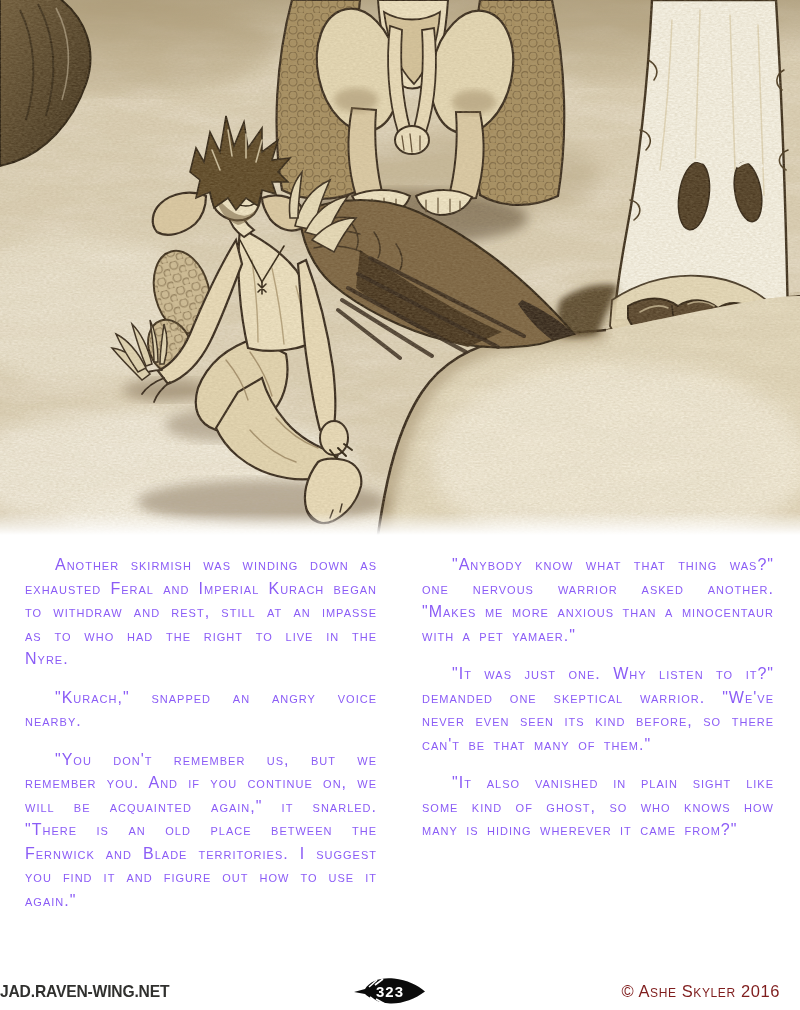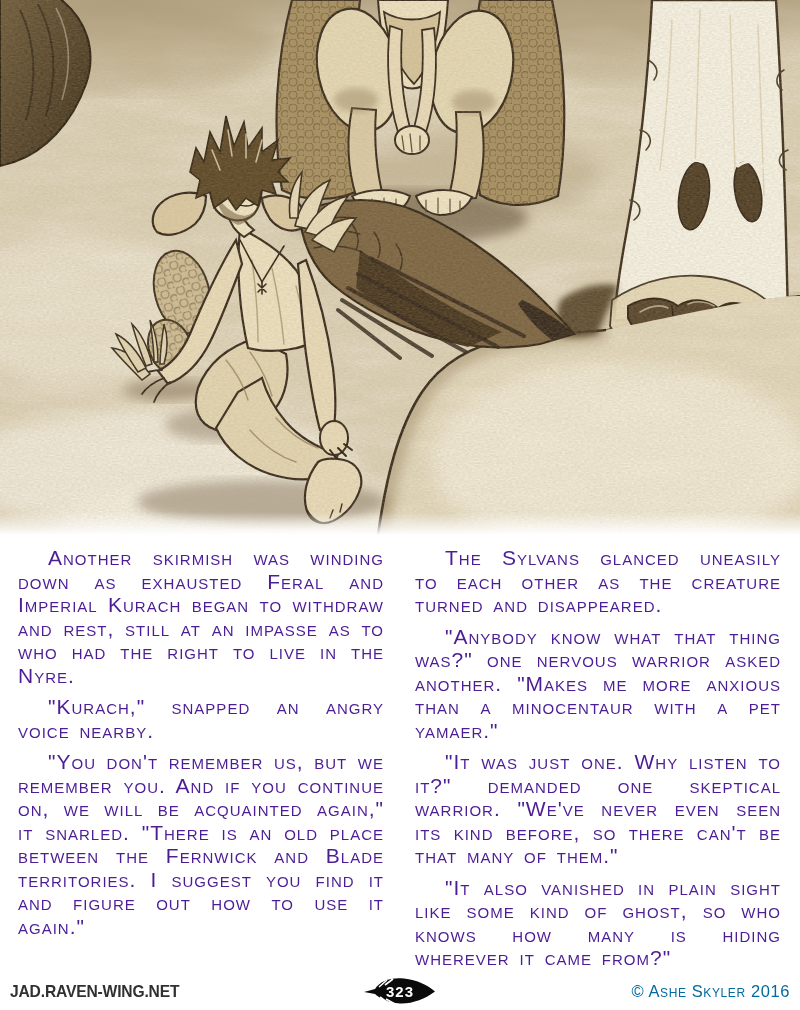--- a/index.html
+++ b/index.html
@@ -3,32 +3,32 @@
 <meta charset="utf-8">
 <style>
   html,body{margin:0;padding:0;background:#ffffff;}
   .page{position:relative;width:800px;height:1010px;background:#ffffff;overflow:hidden;
         font-family:"Liberation Sans",sans-serif;}
   
   .art{position:absolute;top:0;left:0;width:800px;height:535px;margin:0;}
   
   .story{position:absolute;top:538px;left:10px;width:780px;display:flex;gap:15px;}
   .col{width:382px;}
-  .col p{margin:8px;text-indent:30px;font-size:21px;line-height:23.5px;
+  .col p{margin:15px;text-indent:30px;font-size:16px;line-height:23.5px;
          font-variant:small-caps;letter-spacing:1px;word-spacing:3px;
-         text-align:justify;text-align-last:left;color:#4c1d95;}
+         text-align:justify;text-align-last:left;color:#8b5cf6;}
   
-  .footer{position:absolute;top:974px;left:10px;width:780px;height:32px;}
+  .footer{position:absolute;top:974px;left:0;width:780px;height:32px;}
   .site-url{position:absolute;left:0;top:8px;font-size:17px;font-weight:bold;
             text-transform:uppercase;letter-spacing:-0.2px;color:#30302e;
             transform:scaleX(0.92);transform-origin:left center;}
   .feather{position:absolute;left:50%;top:2px;transform:translateX(-50%);}
   .feather text{font-family:"Liberation Sans",sans-serif;font-size:15px;font-weight:bold;fill:#ffffff;letter-spacing:1px;}
   .copyright{position:absolute;right:0;top:8px;font-size:16.5px;font-variant:small-caps;
-             letter-spacing:0.6px;color:#0369a1;}
+             letter-spacing:0.6px;color:#7f1d1d;}
 </style>
 </head>
 <body>
 
 <div class="page">
 
   <figure class="art">
     <svg width="800" height="535" viewBox="0 0 800 535" xmlns="http://www.w3.org/2000/svg">
       <defs>
         <filter id="mottle" x="-5%" y="-5%" width="110%" height="110%">
@@ -217,21 +217,20 @@
     </svg>
   </figure>
 
   <main class="story">
     <div class="col">
       <p>Another skirmish was winding down as exhausted Feral and Imperial Kurach began to withdraw and rest, still at an impasse as to who had the right to live in the Nyre.</p>
       <p>"Kurach," snapped an angry voice nearby.</p>
       <p>"You don't remember us, but we remember you. And if you continue on, we will be acquainted again," it snarled. "There is an old place between the Fernwick and Blade territories. I suggest you find it and figure out how to use it again."</p>
     </div>
     <div class="col">
-      <p>The Sylvans glanced uneasily to each other as the creature turned and disappeared.</p>
       <p>"Anybody know what that thing was?" one nervous warrior asked another. "Makes me more anxious than a minocentaur with a pet yamaer."</p>
       <p>"It was just one. Why listen to it?" demanded one skeptical warrior. "We've never even seen its kind before, so there can't be that many of them."</p>
       <p>"It also vanished in plain sight like some kind of ghost, so who knows how many is hiding wherever it came from?"</p>
     </div>
   </main>
 
   <footer class="footer">
     <span class="site-url">jad.raven-wing.net</span>
 
     <svg class="feather" width="74" height="30" viewBox="0 0 74 30">

